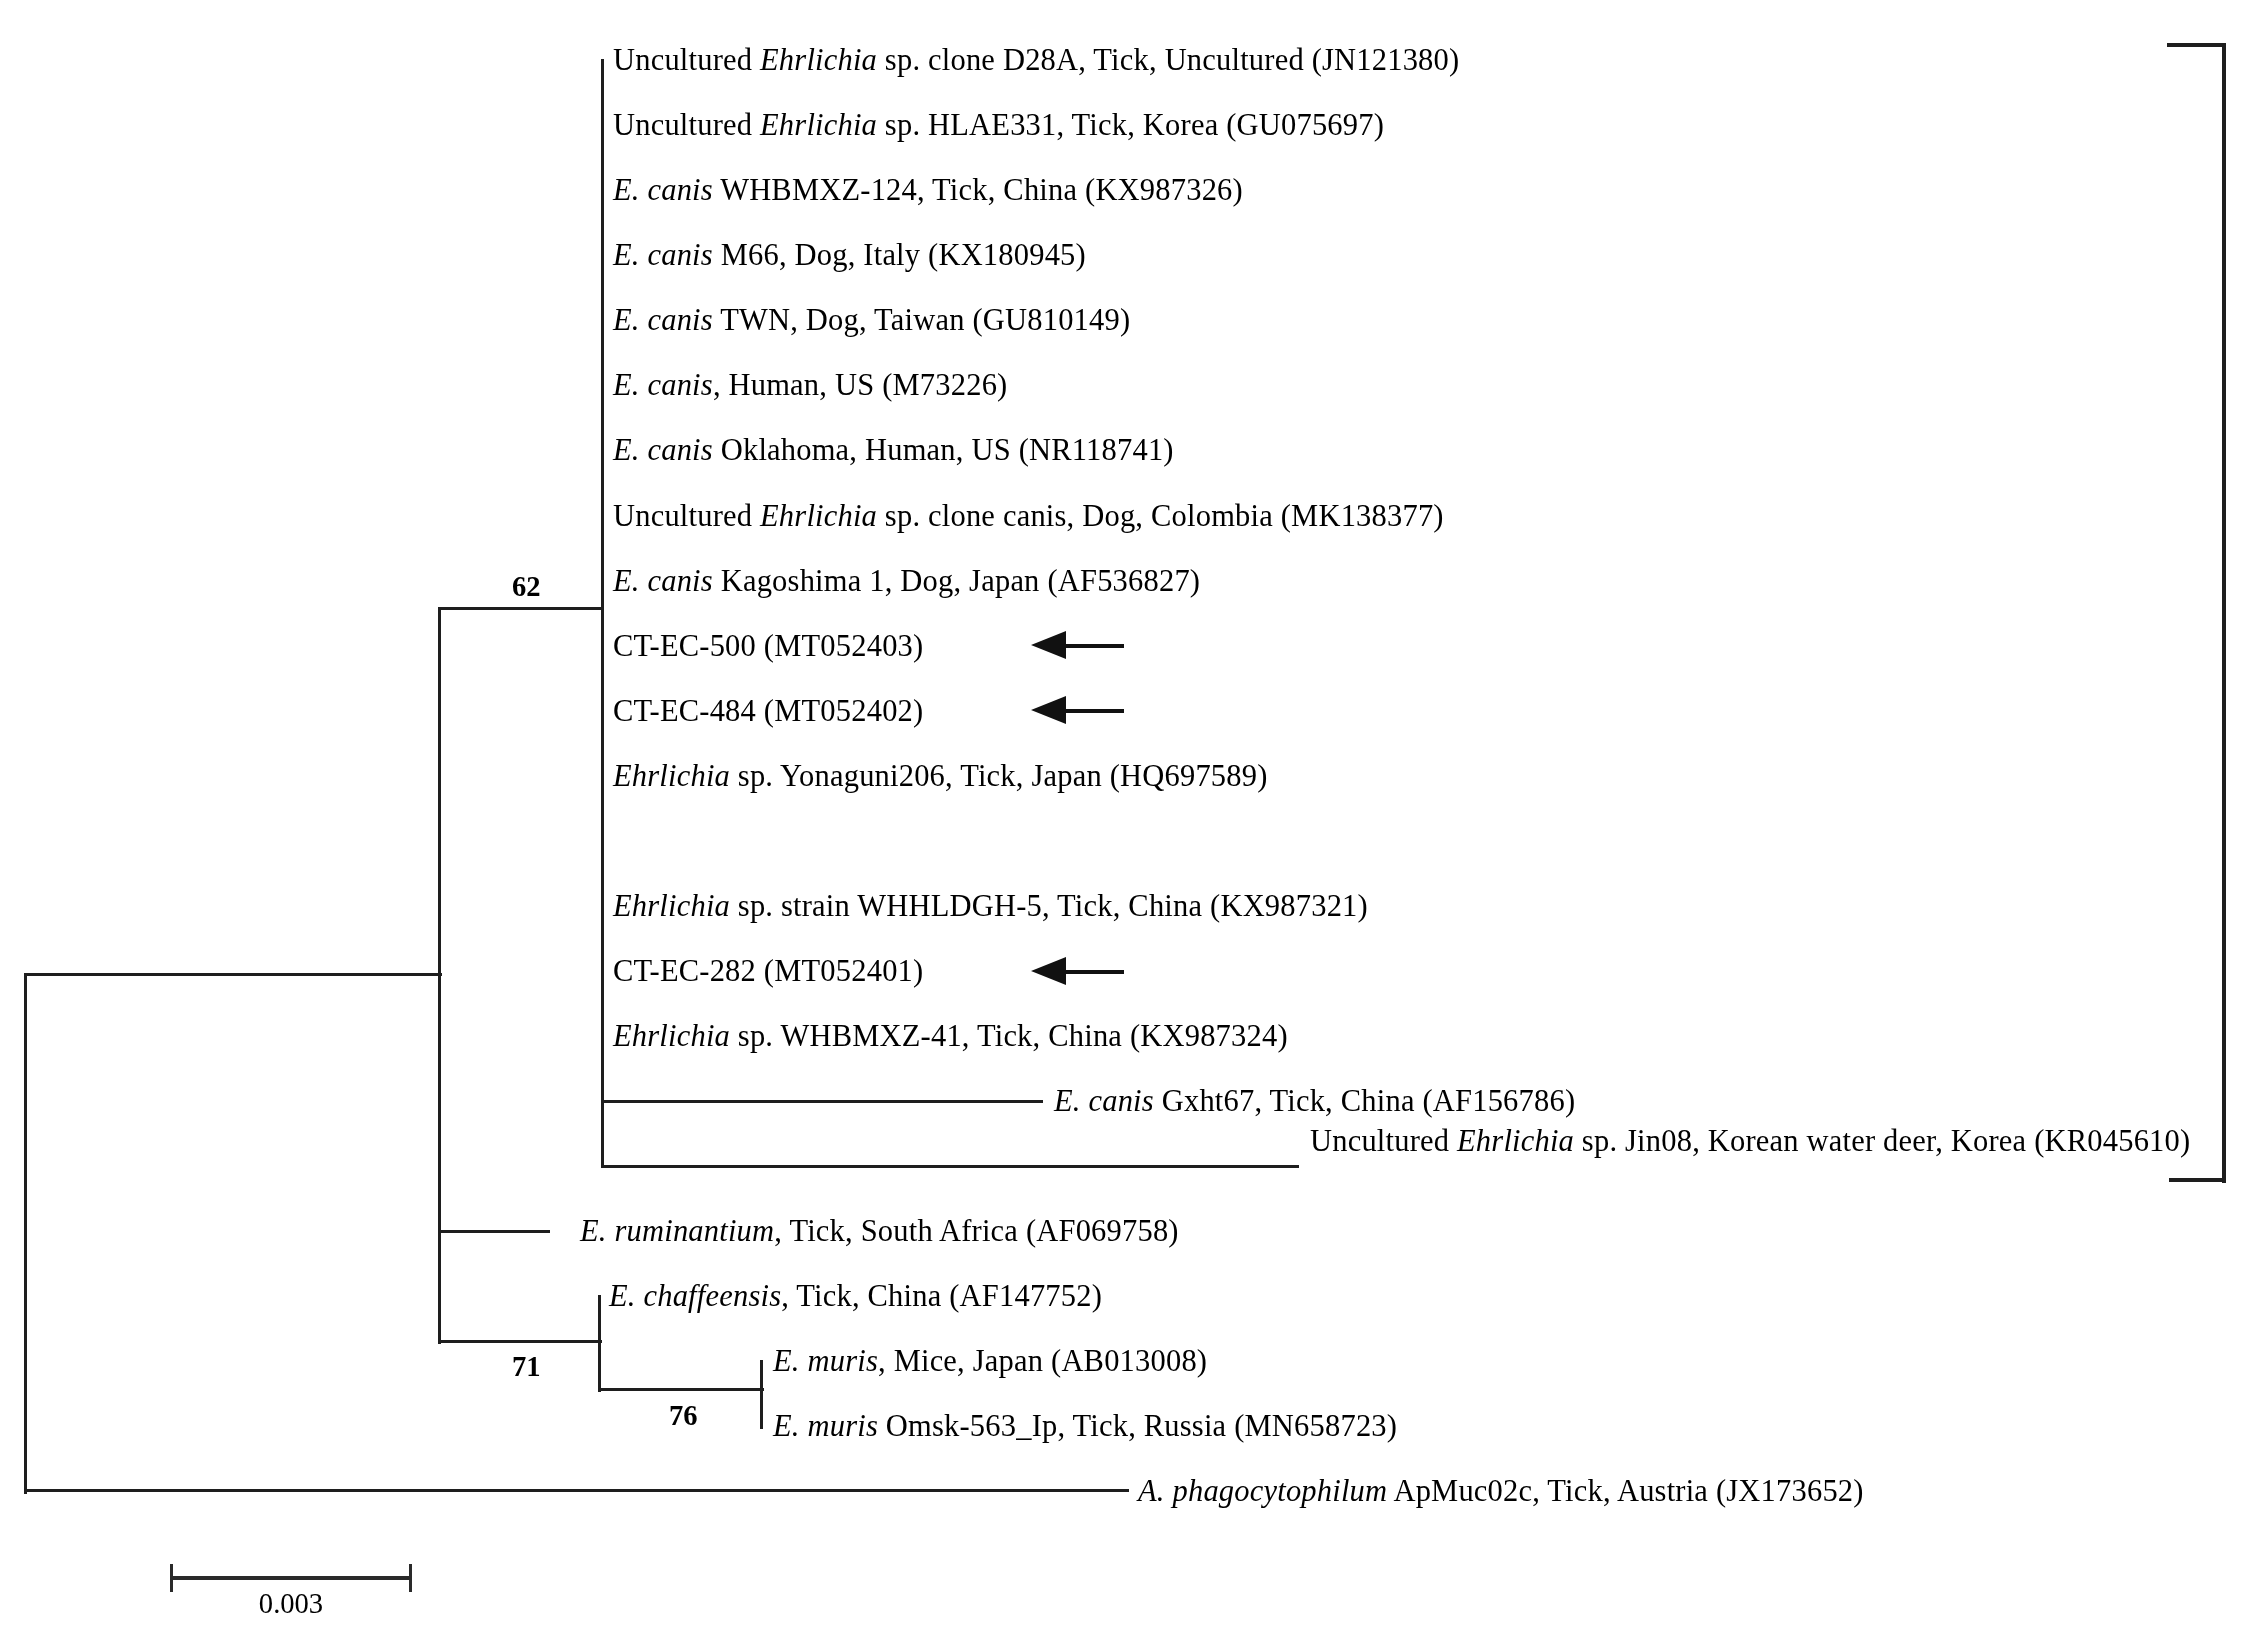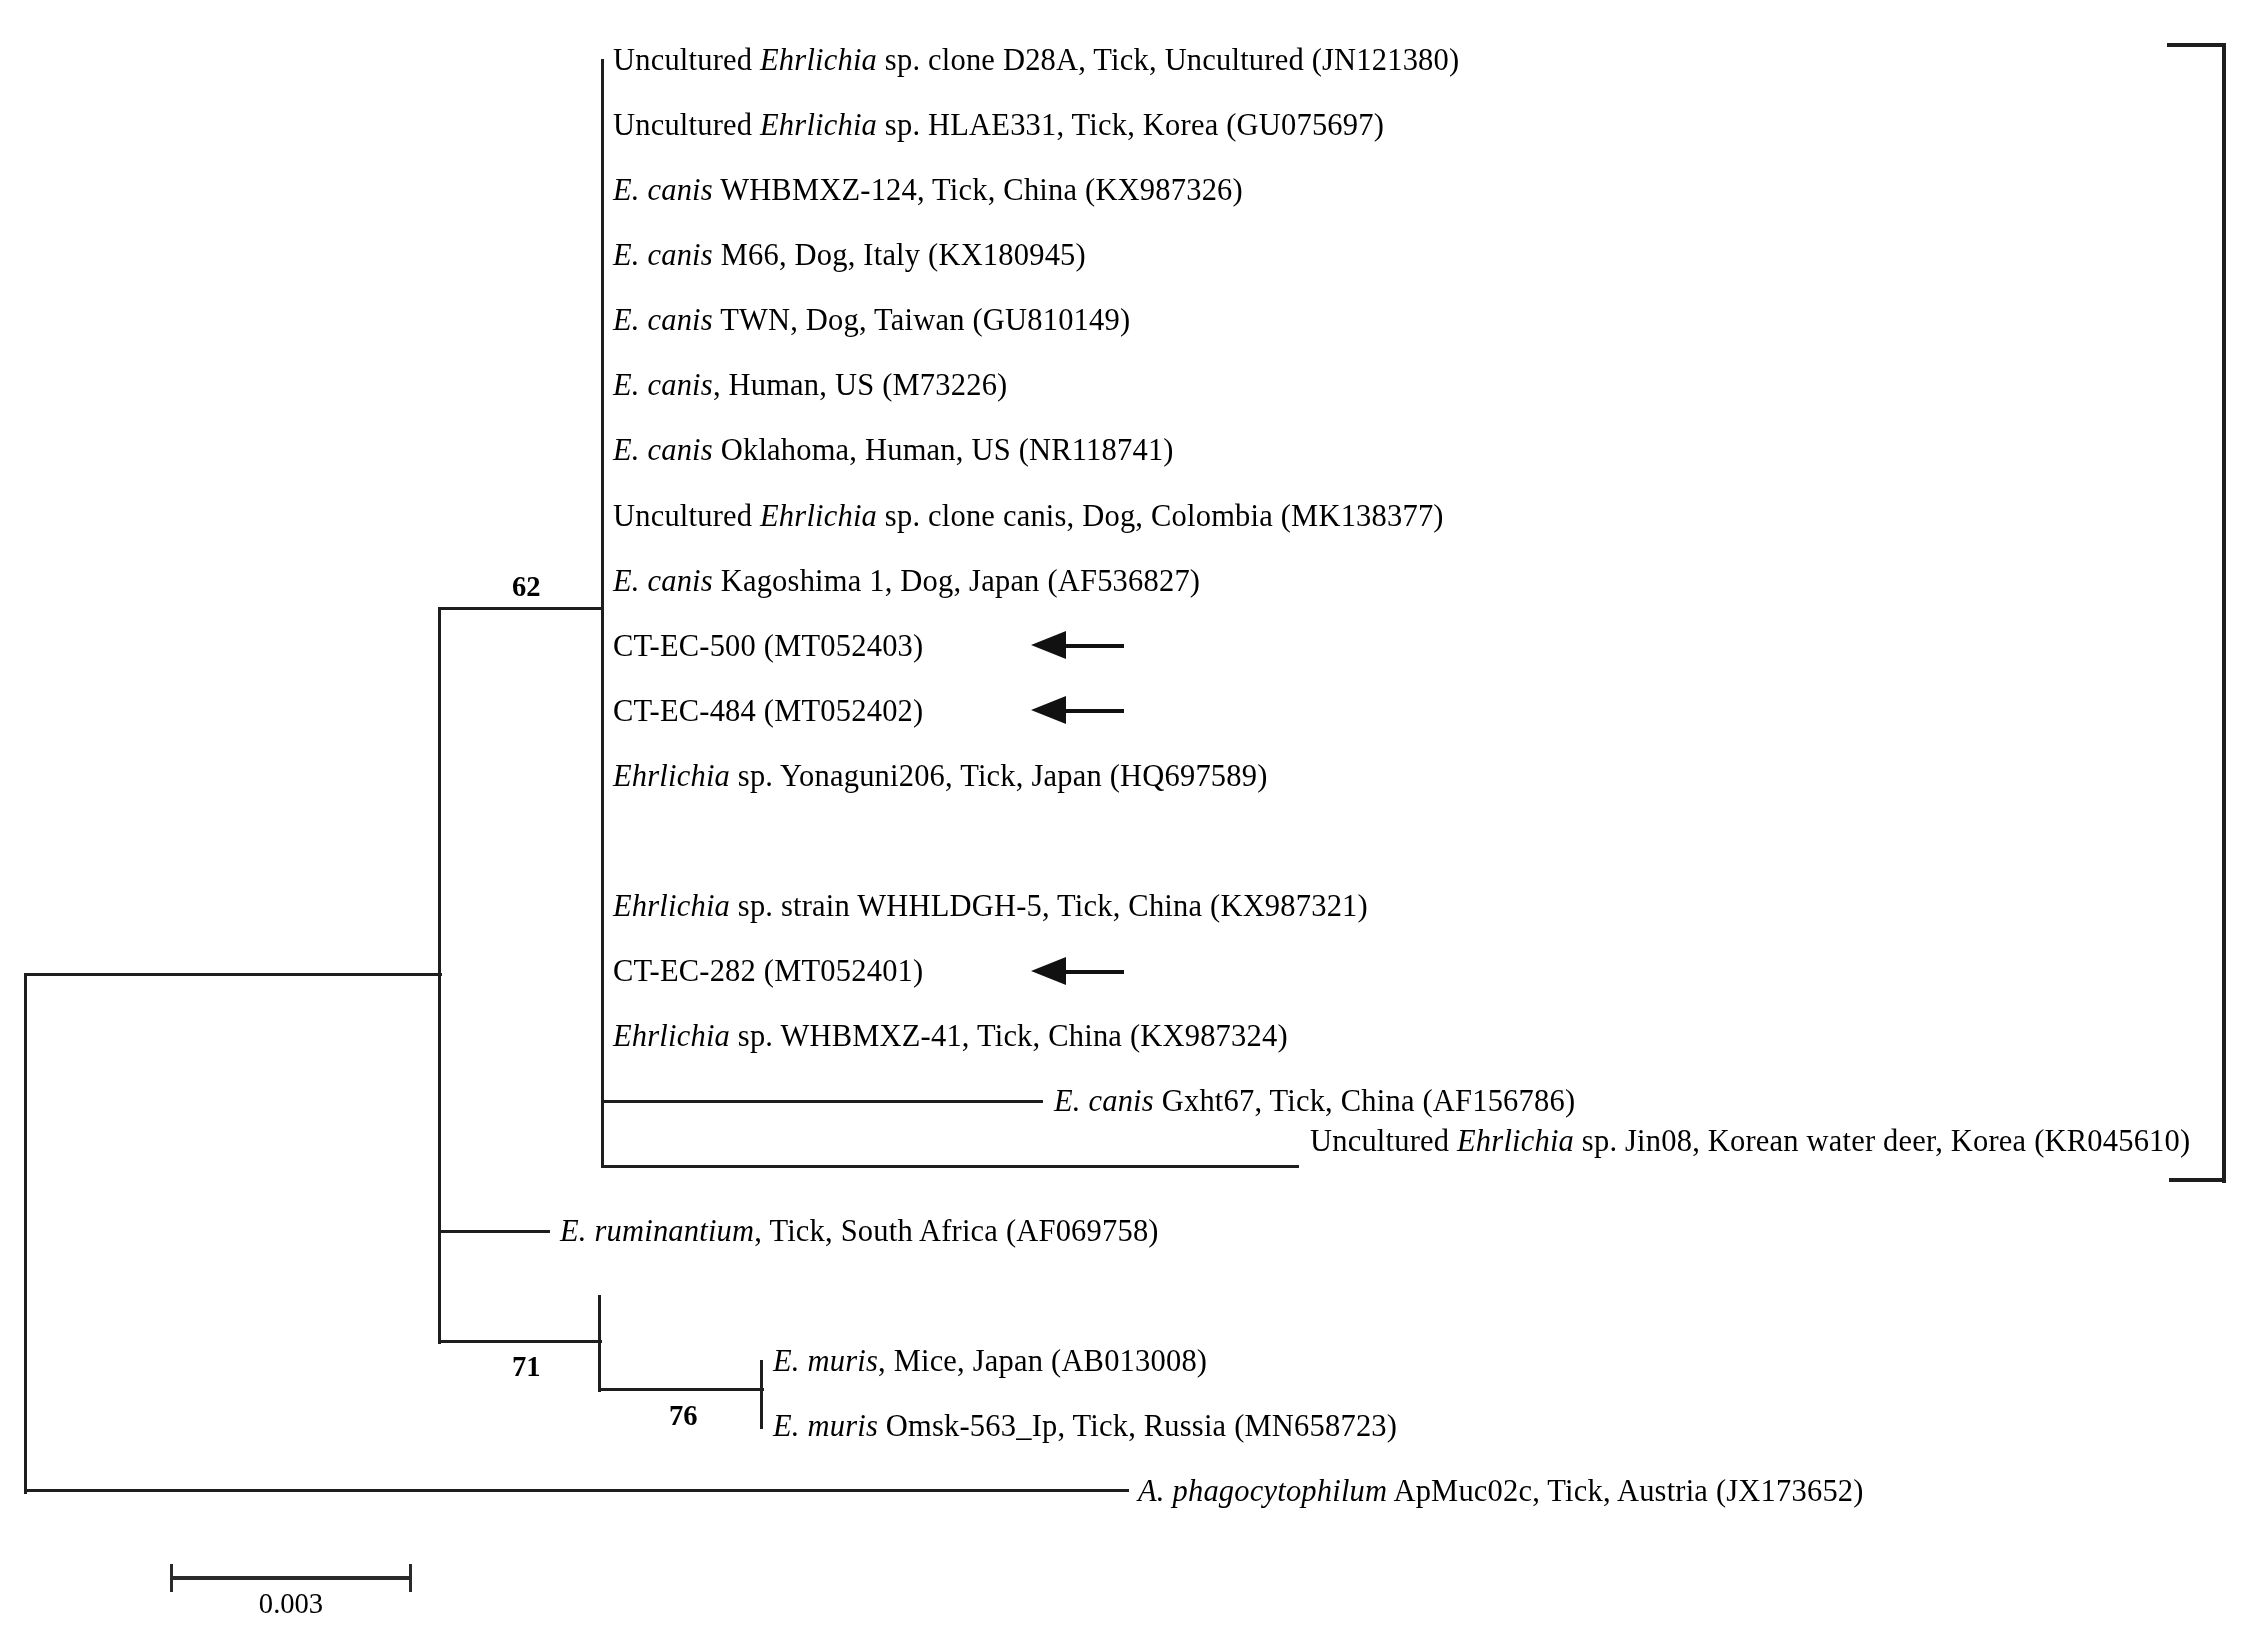--- a/index.html
+++ b/index.html
@@ -91,18 +91,19 @@
     <div class="taxon" style="left: 613px; top: 755px;"><i>Ehrlichia</i><span> sp. Yonaguni206, Tick, Japan (HQ697589)</span></div>
     <div class="taxon" style="left: 613px; top: 885px;"><i>Ehrlichia</i><span> sp. strain WHHLDGH-5, Tick, China (KX987321)</span></div>
     <div class="taxon" style="left: 613px; top: 950px;"><span>CT-EC-282 (MT052401)</span></div>
     <div class="arrow" style="left: 1031px; top: 957px;">
       <div class="head"></div>
       <div class="tail"></div>
     </div>
     <div class="taxon" style="left: 613px; top: 1015px;"><i>Ehrlichia</i><span> sp. WHBMXZ-41, Tick, China (KX987324)</span></div>
     <div class="taxon" style="left: 1054px; top: 1080px;"><i>E. canis</i><span> Gxht67, Tick, China (AF156786)</span></div>
     <div class="taxon" style="left: 1310px; top: 1120px;"><span>Uncultured </span><i>Ehrlichia</i><span> sp. Jin08, Korean water deer, Korea (KR045610)</span></div>
-    <div class="taxon" style="left: 560px; top: 1210px;"><i>E. ruminantium</i><span>, Tick, South Africa (AF069758)</span></div>
+    <div class="taxon" style="left: 580px; top: 1210px;"><i>E. ruminantium</i><span>, Tick, South Africa (AF069758)</span></div>
+    <div class="taxon" style="left: 609px; top: 1275px;"><i>E. chaffeensis</i><span>, Tick, China (AF147752)</span></div>
     <div class="taxon" style="left: 773px; top: 1340px;"><i>E. muris</i><span>, Mice, Japan (AB013008)</span></div>
     <div class="taxon" style="left: 773px; top: 1405px;"><i>E. muris</i><span> Omsk-563_Ip, Tick, Russia (MN658723)</span></div>
     <div class="taxon" style="left: 1138px; top: 1470px;"><i>A. phagocytophilum</i><span> ApMuc02c, Tick, Austria (JX173652)</span></div>
   </div>
 
 
 </body></html>

